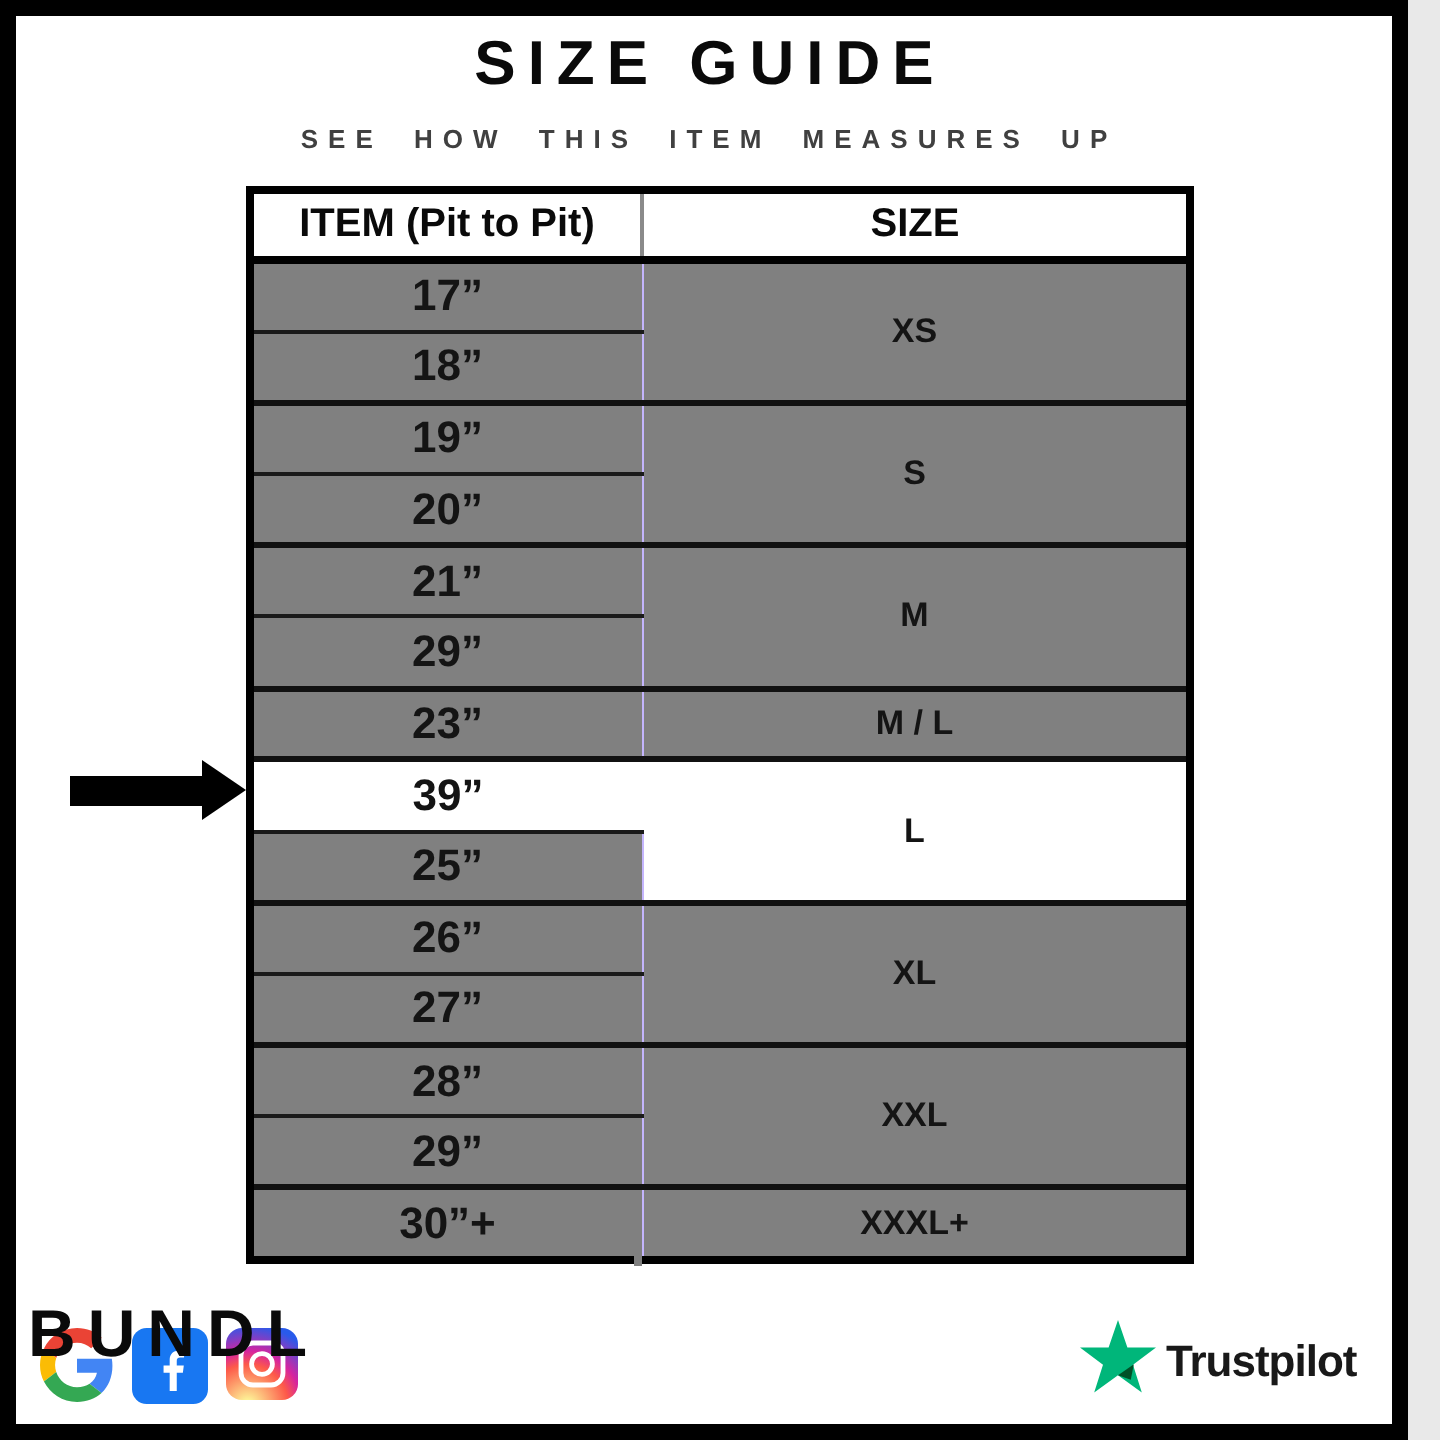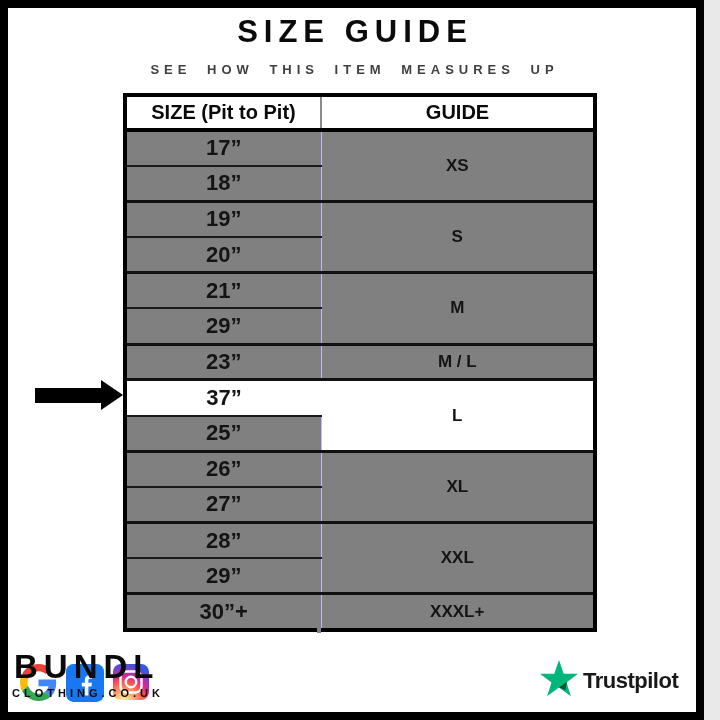--- a/index.html
+++ b/index.html
@@ -65,22 +65,22 @@
   <div class="title">SIZE GUIDE</div>
   <div class="subtitle">SEE HOW THIS ITEM MEASURES UP</div>
 
   <table class="size-table">
     <colgroup>
         <col style="width:196px">
         <col style="width:274px">
       </colgroup>
     <thead>
       <tr>
-        <th class="h-chest">SIZE (Pit to Pit)</th>
-        <th>GUIDE</th>
+        <th class="h-chest">ITEM (Pit to Pit)</th>
+        <th>SIZE</th>
       </tr>
     </thead>
     <tbody>
       <tr>
         <td class="c">17”</td>
         <td class="s" rowspan="2">XS</td>
       </tr>
       <tr class="g">
         <td class="c">18”</td>
       </tr>
@@ -96,21 +96,21 @@
         <td class="s" rowspan="2">M</td>
       </tr>
       <tr class="g">
         <td class="c">29”</td>
       </tr>
       <tr class="g">
         <td class="c">23”</td>
         <td class="s">M / L</td>
       </tr>
       <tr>
-        <td class="c hl">37”</td>
+        <td class="c hl">39”</td>
         <td class="s hl" rowspan="2">L</td>
       </tr>
       <tr class="g">
         <td class="c">25”</td>
       </tr>
       <tr>
         <td class="c">26”</td>
         <td class="s" rowspan="2">XL</td>
       </tr>
       <tr class="g">
@@ -164,21 +164,20 @@
       </defs>
       <rect width="36" height="36" rx="8" fill="url(#igGrad)"></rect>
       <rect x="7.5" y="7.5" width="21" height="21" rx="6" fill="none" stroke="#fff" stroke-width="2.4"></rect>
       <circle cx="18" cy="18" r="5.2" fill="none" stroke="#fff" stroke-width="2.4"></circle>
       <circle cx="24.8" cy="11.3" r="1.6" fill="#fff"></circle>
     </svg>
   </div>
 
   <div class="brand">
     <div class="brand-name">BUNDL</div>
-    <div class="brand-domain">CLOTHING.CO.UK</div>
   </div>
 
   <div class="trustpilot">
     <span>
       <svg width="38" height="37" viewBox="0 0 38 37" aria-hidden="true">
         <polygon fill="#00B67A" points="19,0 23.7,13.8 38,13.8 26.5,22.4 30.9,36.2 19,27.6 7.1,36.2 11.5,22.4 0,13.8 14.3,13.8"></polygon>
         <polygon fill="#005128" points="19,27.6 26.9,22.1 25.4,29.9"></polygon>
       </svg>
     </span>
     <span class="tp-word">Trustpilot</span>

